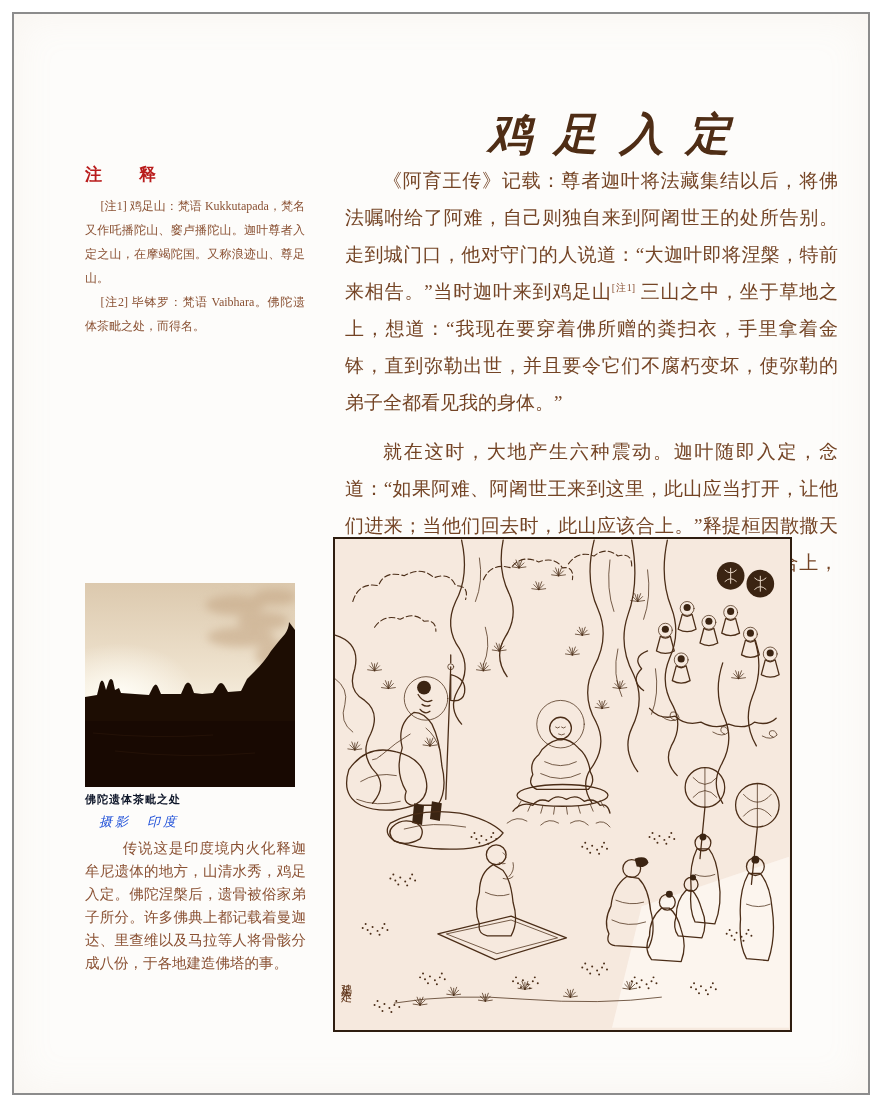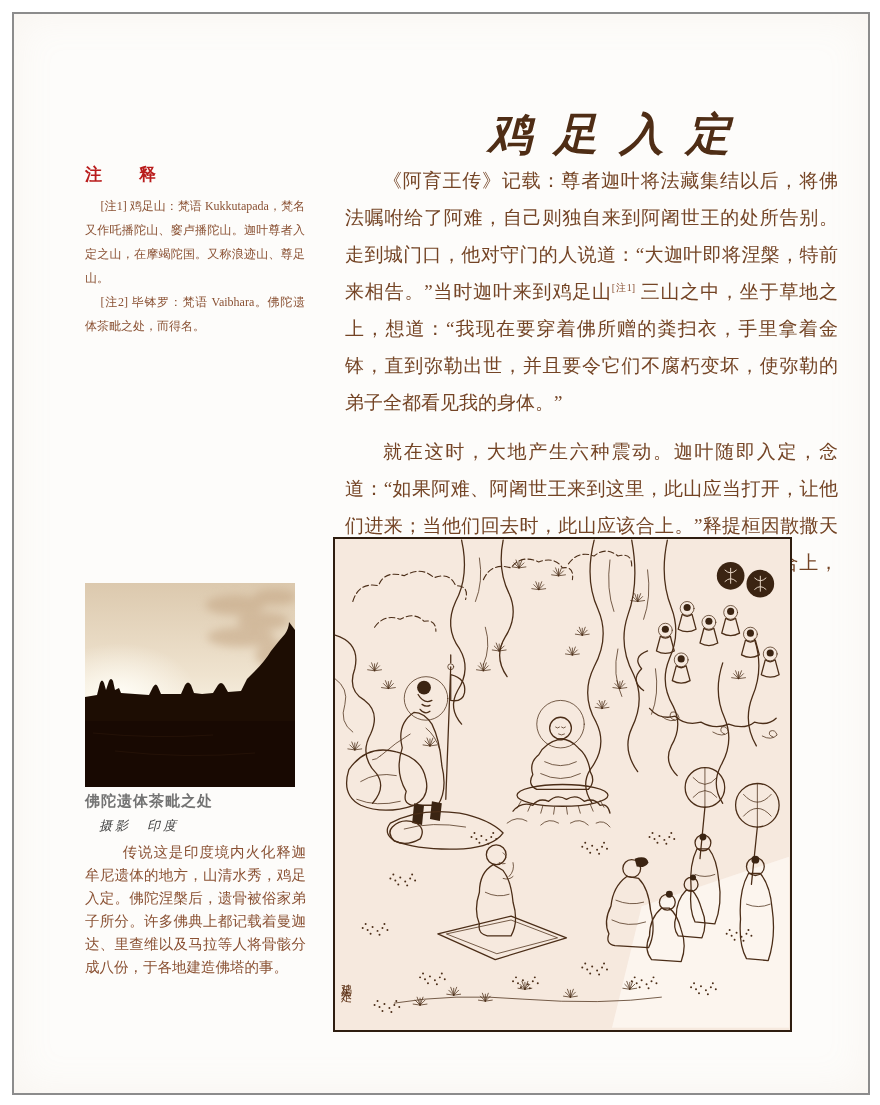--- a/index.html
+++ b/index.html
@@ -22,22 +22,22 @@
   .notes-header{font-weight:bold;font-size:17px;color:#b91c1c;letter-spacing:10px;margin:0 0 8px 0;}
   .note{font-size:12px;line-height:24px;text-align:justify;margin:0;text-indent:1.3em;color:#8a5133;}
   
   .main{position:absolute;left:333px;top:150px;width:517px;}
   .para{font-size:19px;line-height:37px;text-align:justify;color:#744425;margin:12px;text-indent:2em;}
   .note-ref{font-size:10px;color:#8a5133;vertical-align:super;line-height:0;}
   
   .photo{position:absolute;left:85px;top:583px;width:210px;height:204px;overflow:hidden;}
   .photo svg{display:block;}
   .photo-caption{position:absolute;left:85px;top:792px;width:221px;}
-  .photo-caption-title{font-weight:bold;font-size:15px;color:#737373;margin:0 0 6px 0;letter-spacing:1px;font-family:Liberation Mono, monospace;}
-  .photo-credit{font-size:13px;font-style:italic;color:#404040;margin:0 0 6px 14px;letter-spacing:3px;}
+  .photo-caption-title{font-weight:bold;font-size:11px;color:#0f172a;margin:0 0 6px 0;letter-spacing:1px;font-family:Liberation Mono, monospace;}
+  .photo-credit{font-size:13px;font-style:italic;color:#1d4ed8;margin:0 0 6px 14px;letter-spacing:3px;}
   .photo-desc{font-size:14.5px;line-height:23px;text-align:justify;color:#8a5133;margin:0;text-indent:2.6em;}
   
   .illustration{
     position:absolute;left:333px;top:537px;width:459px;height:495px;
     border:2.5px solid #2e1d10;box-sizing:border-box;background:#f6e9de;
   }
   .illustration svg{display:block;}
   .ink{stroke:#4b2d17;fill:none;stroke-width:1.3;stroke-linecap:round;stroke-linejoin:round;}
   .thin{stroke-width:.9;opacity:.85;}
   .cl{stroke-dasharray:6 3;stroke-width:1.1;}

